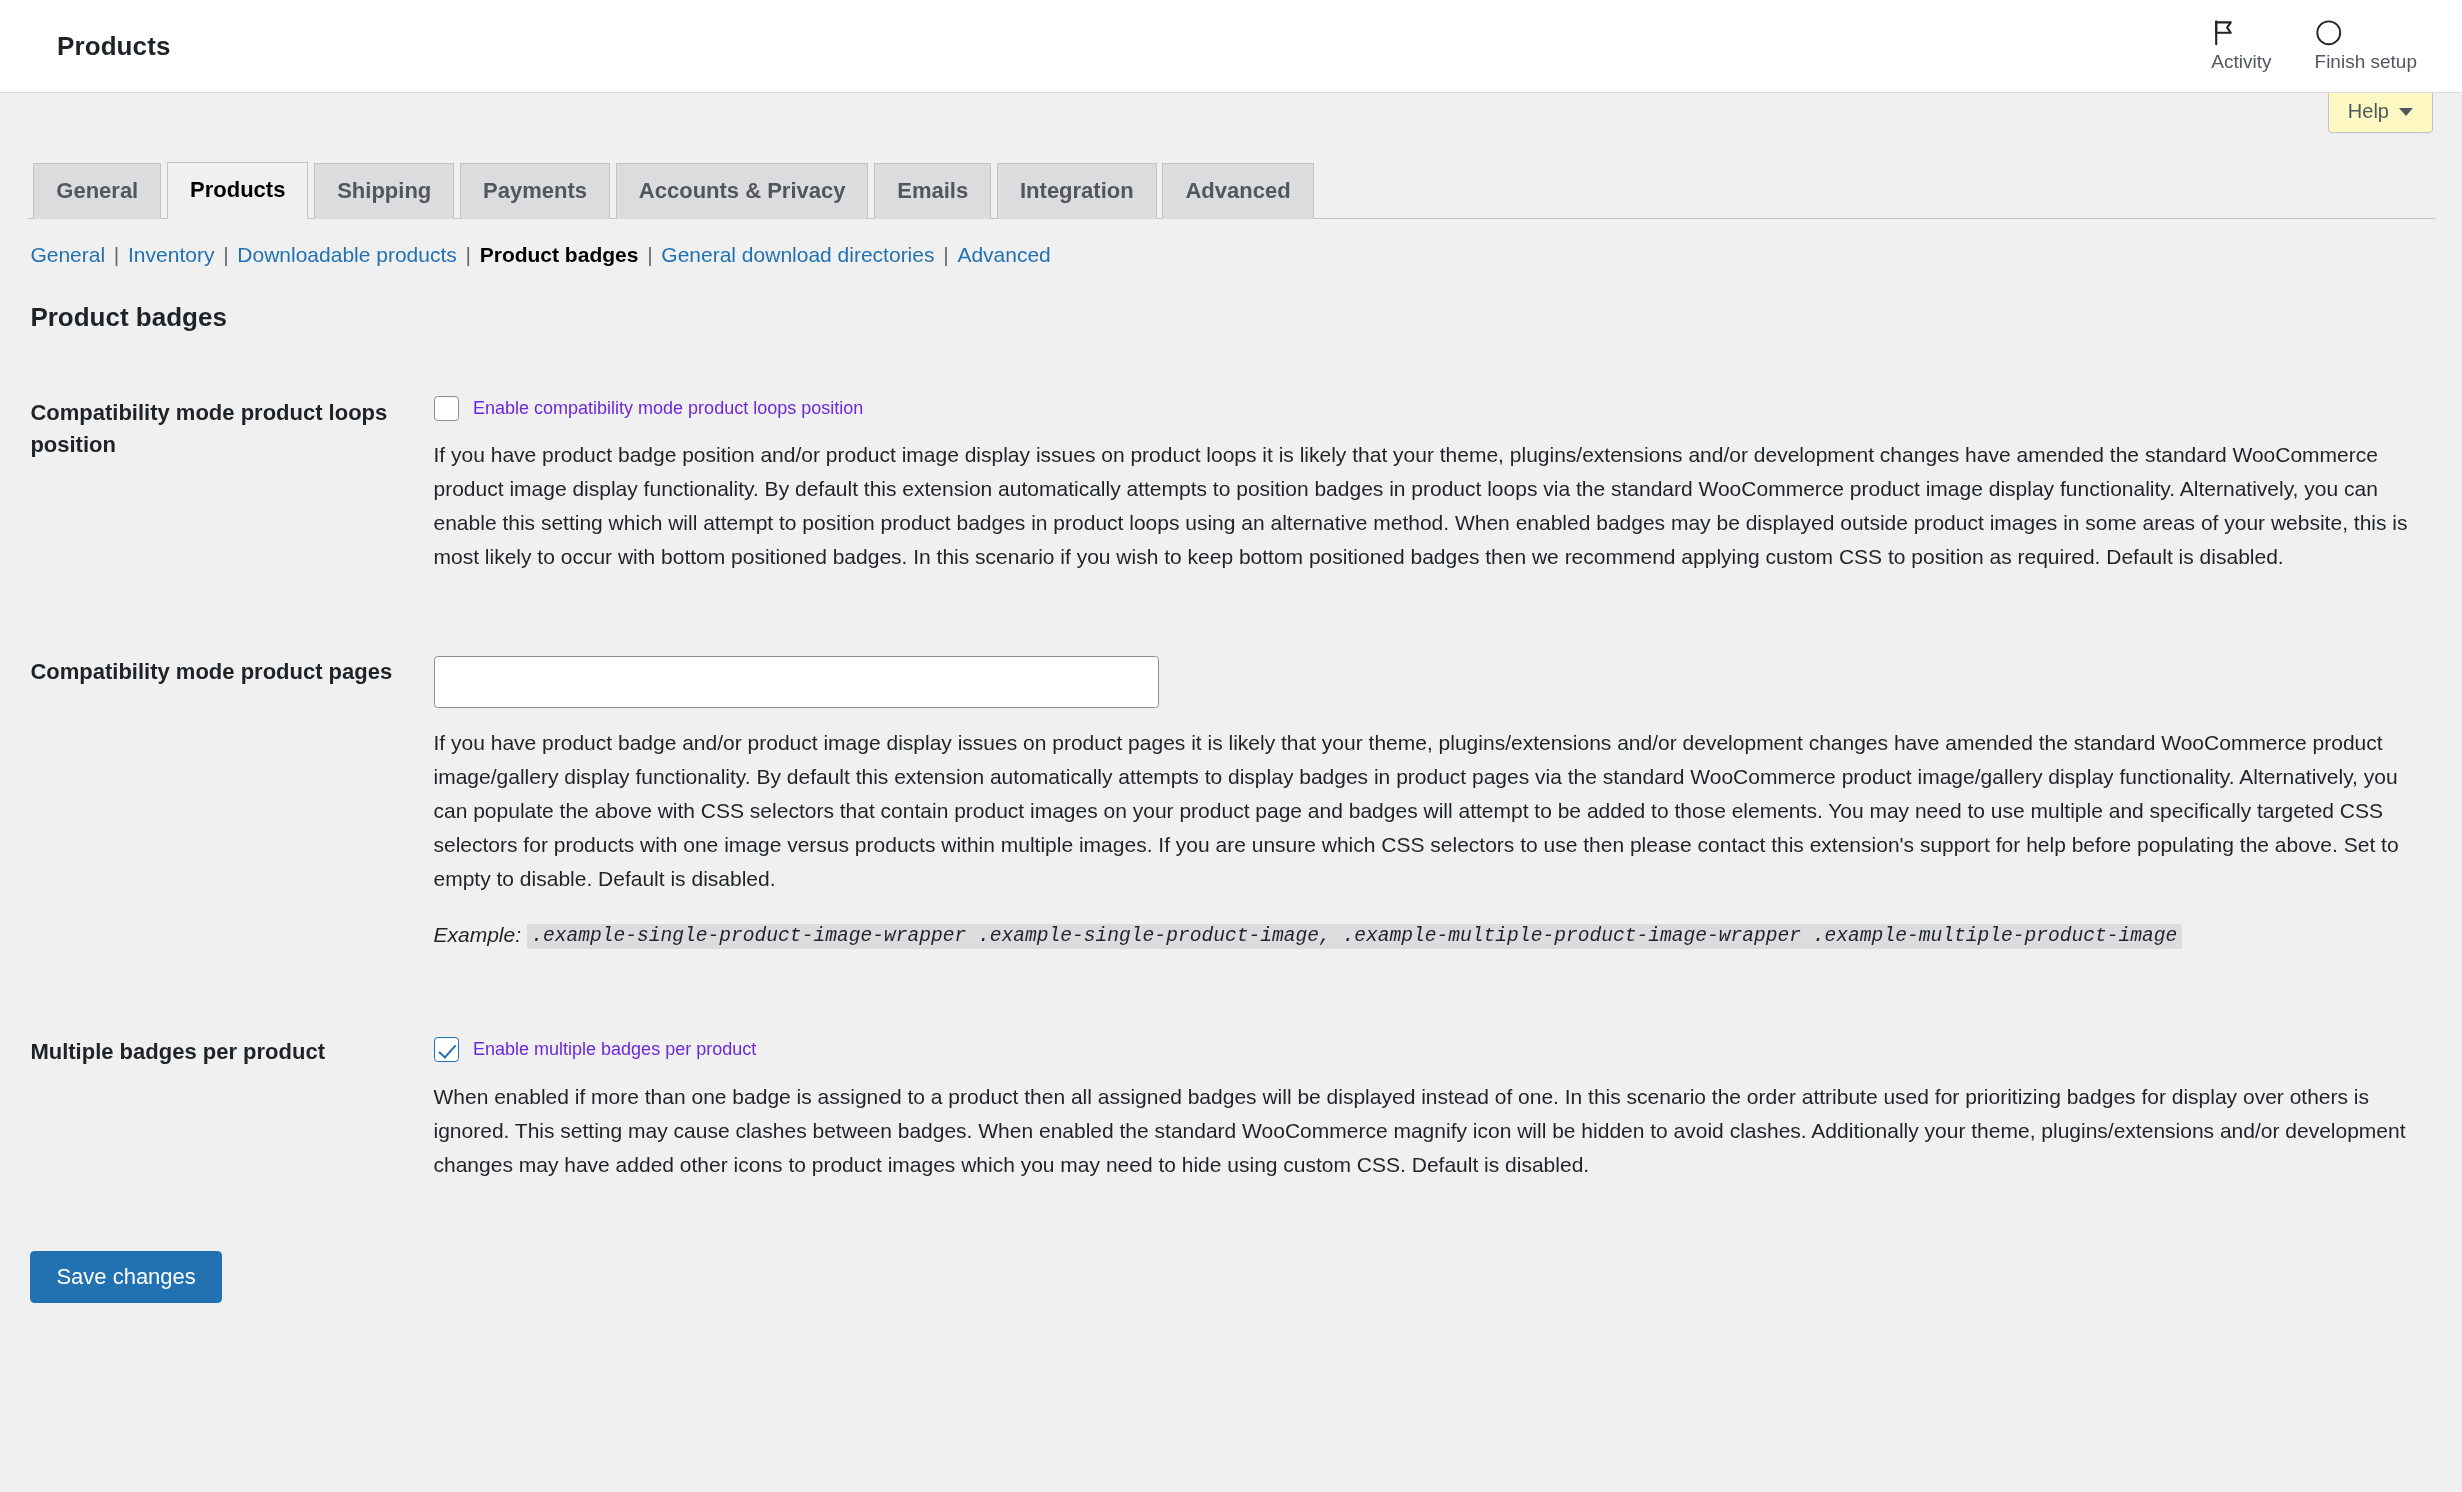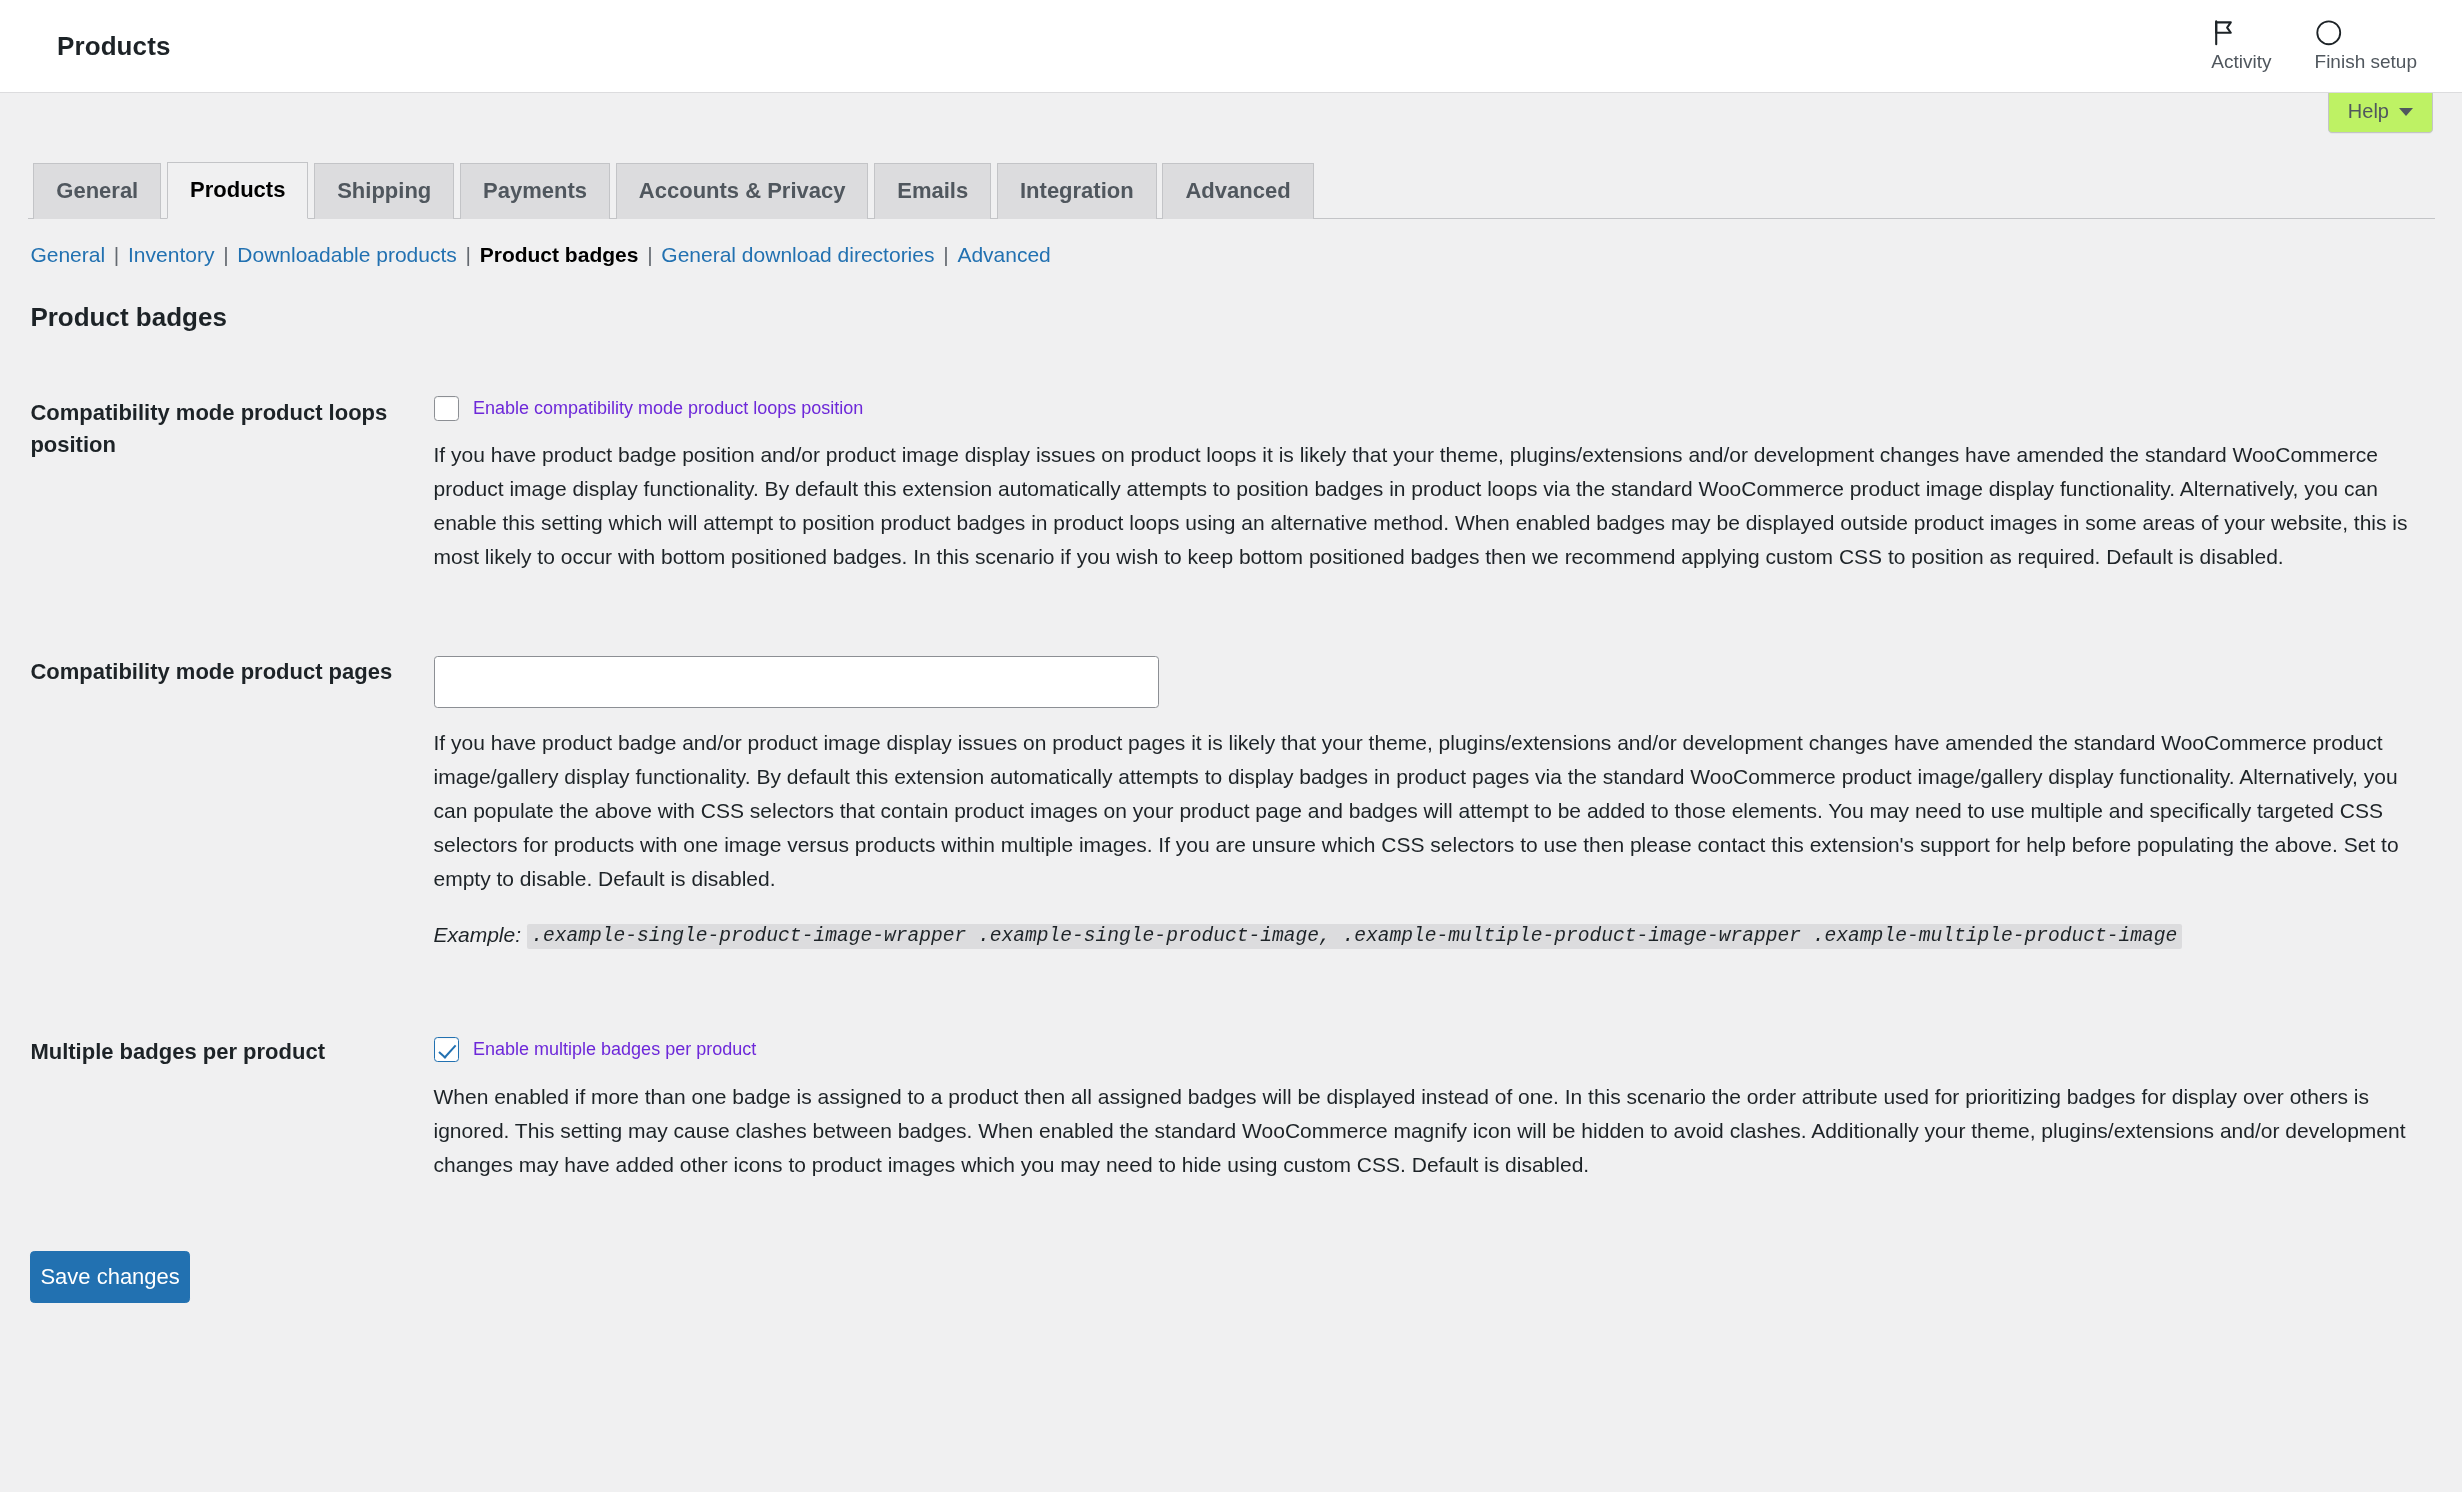--- a/index.html
+++ b/index.html
@@ -54,21 +54,21 @@
 
   
   .helprow {
     height: 59px;
     display: flex;
     justify-content: flex-end;
     align-items: flex-start;
     padding-right: 29px;
   }
   .help-button {
-    background: #bef264;
+    background: #fef9c3;
     border: 0.7px solid #c3c4c7;
     border-top: none;
     border-radius: 0 0 4.3px 4.3px;
     padding: 7.2px 19px 8.7px 19px;
     font-size: 20px;
     color: #50575e;
     display: flex;
     align-items: center;
     gap: 10px;
     cursor: pointer;
@@ -239,21 +239,21 @@
   }
 
   .save-wrap {
     padding: 22px 0 43px 2.9px;
   }
   .button-primary {
     background: #2271b1;
     border: 0.7px solid #2271b1;
     color: #fff;
     font-size: 22px;
-    padding: 13px 9px;
+    padding: 13px 25px;
     border-radius: 4.3px;
     cursor: pointer;
     font-family: "Liberation Sans", sans-serif;
     line-height: 1.1;
   }
 </style>
 </head>
 <body>
 
 <div class="topbar">

